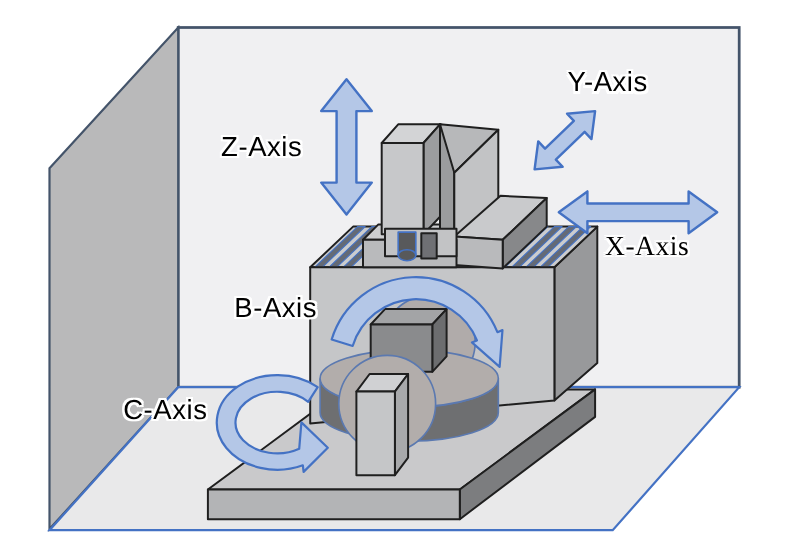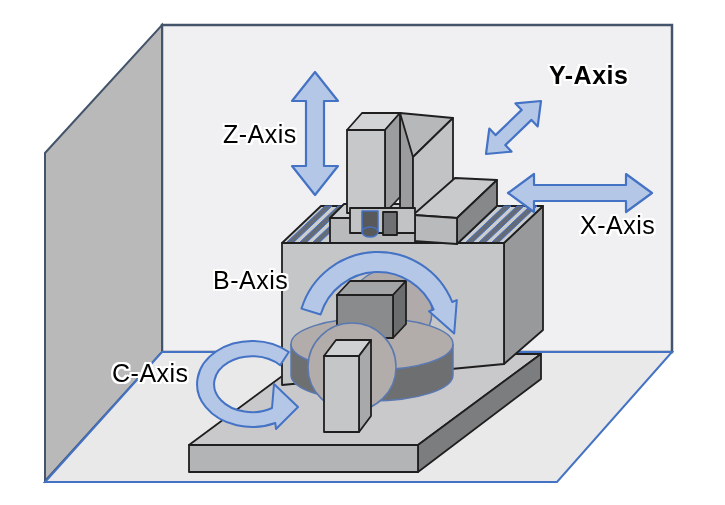--- a/index.html
+++ b/index.html
@@ -93,18 +93,18 @@
       <polygon points="324,356 359,356 359,432 324,432" fill="#c5c6c8"></polygon>
     </g>
 
     <path d="M 301.5,308.6 A 80 80 0 0 1 452.2,302.0 L 456.8,300.1 L 454.2,333.5 L 429.0,311.3 L 433.6,309.5 A 60 60 0 0 0 320.6,314.5 Z" fill="#b4c7e7" stroke="#4472c4" stroke-width="2" stroke-linejoin="round"></path>
 
     <polygon points="315,72 338,101 324,101 324,166 338,166 315,195 292,166 306,166 306,101 292,101" fill="#b4c7e7" stroke="#4472c4" stroke-width="2.2" stroke-linejoin="round"></polygon>
     <polygon points="541,101 537.7,126.4 531.5,119.9 505.3,145.1 511.5,151.6 486,154 489.3,128.6 495.5,135.1 521.7,109.9 515.5,103.4" fill="#b4c7e7" stroke="#4472c4" stroke-width="2.2" stroke-linejoin="round"></polygon>
     <polygon points="508,193 534,174 534,185 626,185 626,174 652,193 626,212 626,201 534,201 534,212" fill="#b4c7e7" stroke="#4472c4" stroke-width="2.2" stroke-linejoin="round"></polygon>
   </svg>
 
-  <div class="axis-label" style="left:223px;top:120px;">Z-Axis</div>
-  <div class="axis-label" style="left:549px;top:61px;font-weight:bold;">Y-Axis</div>
-  <div class="axis-label" style="left:580px;top:211px;">X-Axis</div>
+  <div class="axis-label" style="left:201px;top:120px;">Z-Axis</div>
+  <div class="axis-label" style="left:516px;top:61px;">Y-Axis</div>
+  <div class="axis-label" style="left:550px;top:211px;font-family:Liberation Serif, serif;">X-Axis</div>
   <div class="axis-label" style="left:213px;top:266px;">B-Axis</div>
   <div class="axis-label" style="left:112px;top:359px;">C-Axis</div>
 </div>
 
 </body></html>

